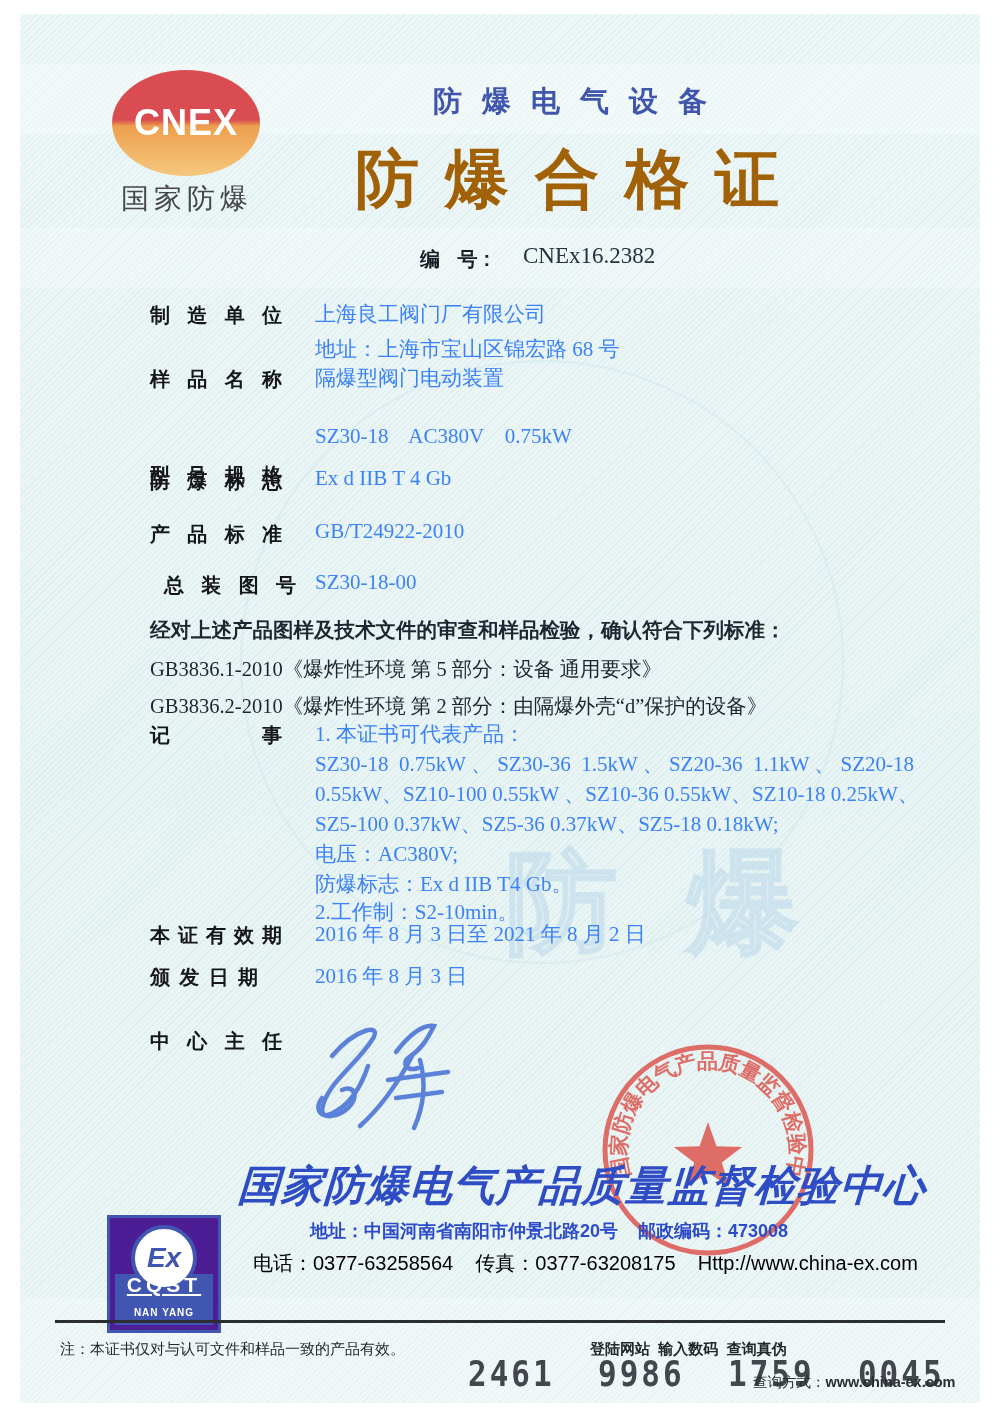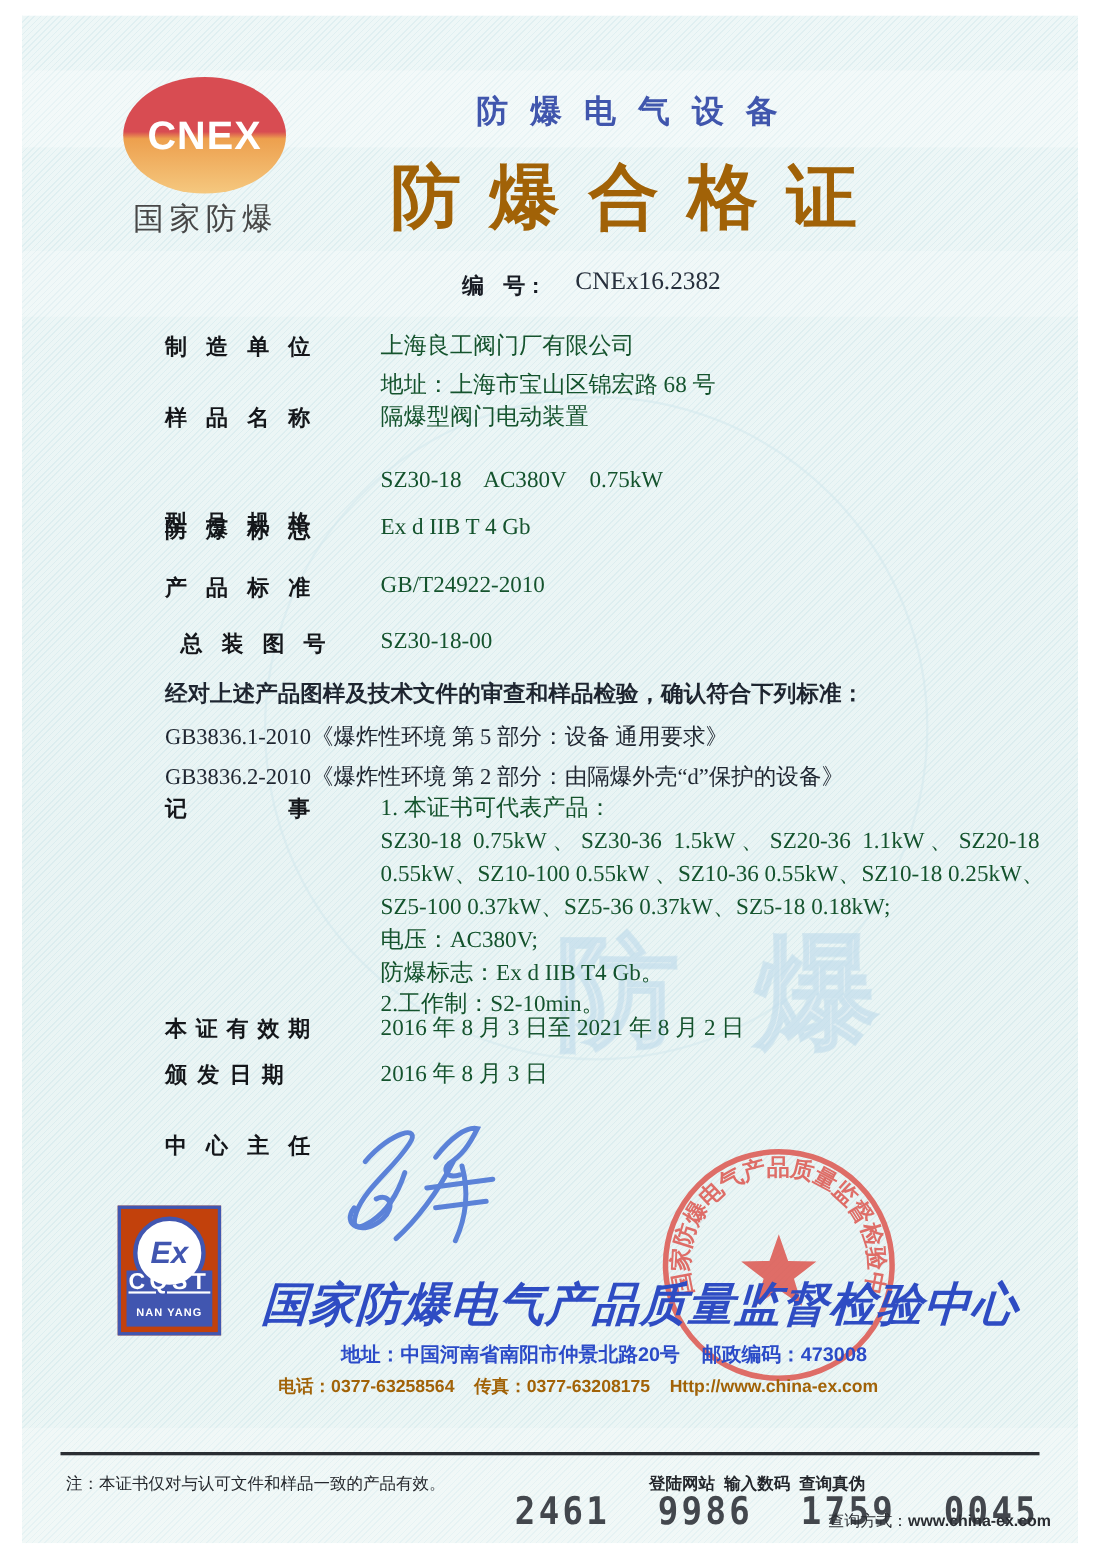--- a/index.html
+++ b/index.html
@@ -29,41 +29,41 @@
   .main-title{position:absolute;left:-40px;right:-40px;top:136px;color:#a16207;font-weight:bold;font-size:64px;
       letter-spacing:26px;white-space:nowrap;}
   .certno-label{position:absolute;left:420px;top:246px;font-size:20px;font-weight:bold;color:#181c24;letter-spacing:6px;white-space:nowrap;}
   .certno-value{position:absolute;left:523px;top:243px;font-size:23px;color:#27303d;
       font-family:"Liberation Serif","DejaVu Serif",serif;white-space:nowrap;}
 
   
   .lbl{position:absolute;left:150px;width:132px;font-size:20px;font-weight:bold;color:#14161a;
       text-align:justify;text-align-last:justify;white-space:nowrap;}
   .lbl-sm{width:108px;}
-  .val{position:absolute;left:346px;font-size:21px;color:#14532d;white-space:pre-wrap;
+  .val{position:absolute;left:315px;font-size:21px;color:#3b82f6;white-space:pre-wrap;
       font-family:"Liberation Serif","DejaVu Serif",serif;}
   .std{position:absolute;left:150px;font-size:20.5px;color:#1e2530;white-space:nowrap;
       font-family:"Liberation Serif","DejaVu Serif",serif;}
 
   
-  .ex-logo{position:absolute;left:107px;top:1096px;width:94px;height:118px;border:3px solid #4156b0;
-      background:#c2410c;box-sizing:border-box;}
+  .ex-logo{position:absolute;left:107px;top:1215px;width:114px;height:118px;border:3px solid #4156b0;
+      background:#4c1d95;box-sizing:border-box;}
   .ex-logo .blue-block{position:absolute;left:5px;right:5px;bottom:5px;height:51px;background:#4156b0;}
   .ex-logo .circle{position:absolute;left:50%;top:7px;transform:translateX(-50%);width:58px;height:58px;
       border-radius:50%;border:4px solid #4156b0;background:#ffffff;display:flex;align-items:center;justify-content:center;}
   .ex-logo .circle span{color:#4156b0;font-weight:800;font-size:28px;font-style:italic;}
   .ex-logo .cqst{position:absolute;left:0;right:0;bottom:33px;text-align:center;color:#ffffff;
       font-weight:bold;font-size:21px;letter-spacing:4px;text-decoration:underline;}
   .ex-logo .nanyang{position:absolute;left:0;right:0;bottom:12px;text-align:center;color:#ffffff;
       font-weight:bold;font-size:10px;letter-spacing:1px;}
   .issuer-name{position:absolute;left:238px;top:1158px;width:680px;color:#2e4cc3;font-size:42px;
       font-weight:bold;font-style:italic;letter-spacing:1px;white-space:nowrap;transform:skewX(-3deg);
       font-family:"Liberation Serif","DejaVu Serif",serif;}
   .contact1{position:absolute;left:310px;top:1219px;color:#2b4bc8;font-weight:bold;font-size:18px;white-space:pre;}
-  .contact2{position:absolute;left:253px;top:1250px;color:#a16207;font-weight:bold;font-size:16px;white-space:pre;}
+  .contact2{position:absolute;left:253px;top:1250px;color:#000000;font-weight:normal;font-size:20px;white-space:pre;}
 
   
   .stamp{position:absolute;left:596px;top:1038px;width:225px;height:225px;opacity:0.85;}
   
   .signature{position:absolute;left:308px;top:1014px;width:150px;height:120px;}
 
   
   .footer-line{position:absolute;left:55px;top:1320px;width:890px;height:3px;background:#2a2e33;}
   .footer-note{position:absolute;left:60px;top:1340px;font-size:15px;color:#23262b;white-space:pre;}
   .footer-hint{position:absolute;left:590px;top:1340px;font-size:15px;font-weight:bold;color:#23262b;white-space:pre;}

